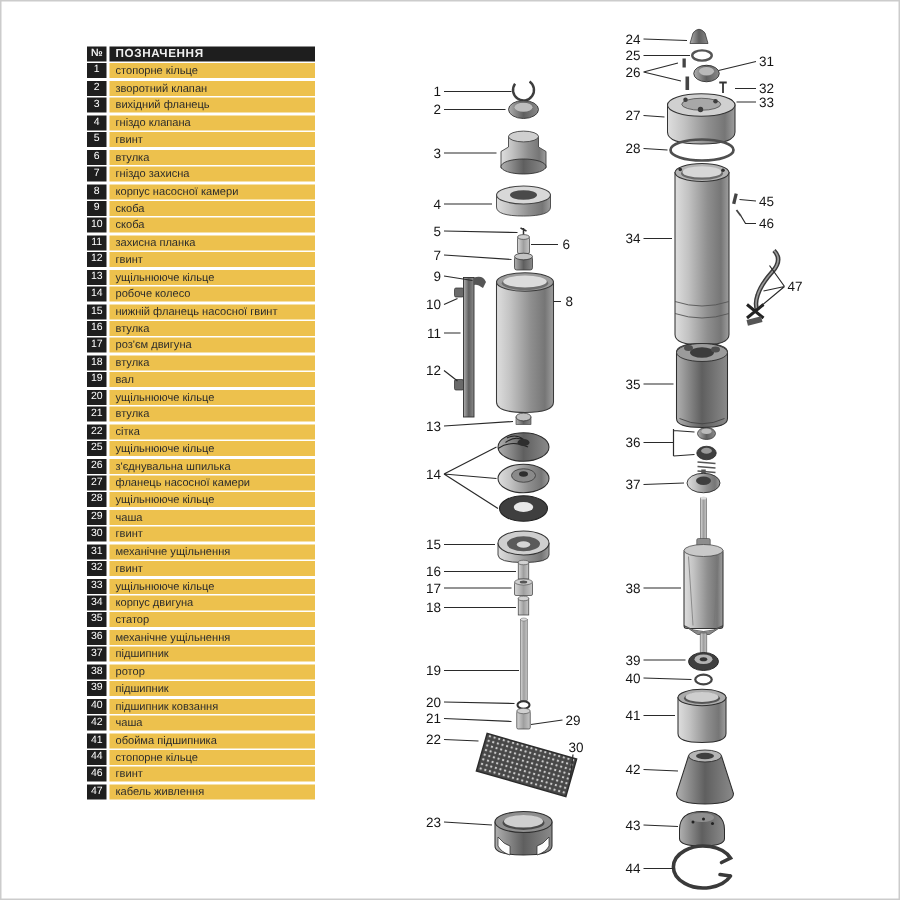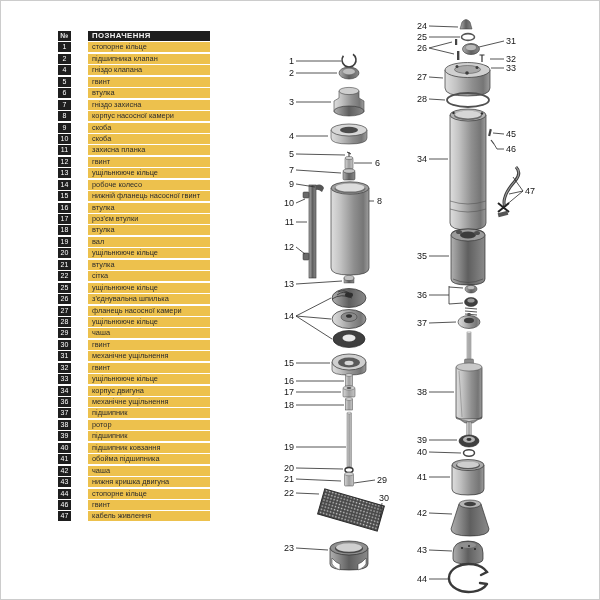--- a/index.html
+++ b/index.html
@@ -9,21 +9,21 @@
     font-family:"Liberation Sans","DejaVu Sans",sans-serif;
   }
   
   #parts-table{position:absolute;left:57px;top:30px;width:152px;}
   .trow{display:flex;height:10px;margin-bottom:1.45px;}
   .trow .num{
     width:13px;background:var(--num_bg,#1e1e1e);color:var(--num_text,#fff);
     font-size:7px;line-height:10px;text-align:center;flex:0 0 13px;
   }
   .trow .lbl{
-    flex:1;margin-left:17px;background:var(--row_bg,#edc14d);color:var(--row_text,#2b2b2b);
+    flex:1;margin-left:2px;background:var(--row_bg,#edc14d);color:var(--row_text,#2b2b2b);
     font-size:7.4px;line-height:10.2px;padding-left:4px;white-space:nowrap;overflow:hidden;
   }
   .trow.header .num,.trow.header .lbl{
     background:var(--header_bg,#1e1e1e);color:var(--header_text,#f0f0f0);font-weight:bold;
   }
   .trow.header .lbl{font-size:7.8px;letter-spacing:.4px;}
   
   #diagram{position:absolute;left:0;top:0;width:600px;height:600px;}
   svg text{font-family:"Liberation Sans","DejaVu Sans",sans-serif;font-size:9px;fill:#151515;}
 </style>
@@ -39,23 +39,27 @@
     </div>
     <div id="rows">
 
         <div class="trow">
           <div class="num">1</div>
           <div class="lbl">стопорне кільце</div>
         </div>
 
         <div class="trow">
           <div class="num">2</div>
-          <div class="lbl">підшипника клапан</div>
-        </div>
-
+          <div class="lbl">зворотний клапан</div>
+        </div>
+
+        <div class="trow">
+          <div class="num">3</div>
+          <div class="lbl">вихідний фланець</div>
+        </div>
 
         <div class="trow">
           <div class="num">4</div>
           <div class="lbl">гніздо клапана</div>
         </div>
 
         <div class="trow">
           <div class="num">5</div>
           <div class="lbl">гвинт</div>
         </div>
@@ -110,21 +114,21 @@
           <div class="lbl">нижній фланець насосної гвинт</div>
         </div>
 
         <div class="trow">
           <div class="num">16</div>
           <div class="lbl">втулка</div>
         </div>
 
         <div class="trow">
           <div class="num">17</div>
-          <div class="lbl">роз'єм втулки</div>
+          <div class="lbl">роз'єм двигуна</div>
         </div>
 
         <div class="trow">
           <div class="num">18</div>
           <div class="lbl">втулка</div>
         </div>
 
         <div class="trow">
           <div class="num">19</div>
           <div class="lbl">вал</div>
@@ -190,20 +194,24 @@
         <div class="trow">
           <div class="num">33</div>
           <div class="lbl">ущільнююче кільце</div>
         </div>
 
         <div class="trow">
           <div class="num">34</div>
           <div class="lbl">корпус двигуна</div>
         </div>
 
+        <div class="trow">
+          <div class="num">35</div>
+          <div class="lbl">статор</div>
+        </div>
 
         <div class="trow">
           <div class="num">36</div>
           <div class="lbl">механічне ущільнення</div>
         </div>
 
         <div class="trow">
           <div class="num">37</div>
           <div class="lbl">підшипник</div>
         </div>
@@ -217,33 +225,29 @@
           <div class="num">39</div>
           <div class="lbl">підшипник</div>
         </div>
 
         <div class="trow">
           <div class="num">40</div>
           <div class="lbl">підшипник ковзання</div>
         </div>
 
         <div class="trow">
+          <div class="num">42</div>
+          <div class="lbl">чаша</div>
+        </div>
+
+        <div class="trow">
           <div class="num">41</div>
           <div class="lbl">обойма підшипника</div>
         </div>
 
-        <div class="trow">
-          <div class="num">42</div>
-          <div class="lbl">чаша</div>
-        </div>
-
-        <div class="trow">
-          <div class="num">43</div>
-          <div class="lbl">нижня кришка двигуна</div>
-        </div>
 
         <div class="trow">
           <div class="num">44</div>
           <div class="lbl">стопорне кільце</div>
         </div>
 
 
         <div class="trow">
           <div class="num">46</div>
           <div class="lbl">гвинт</div>

